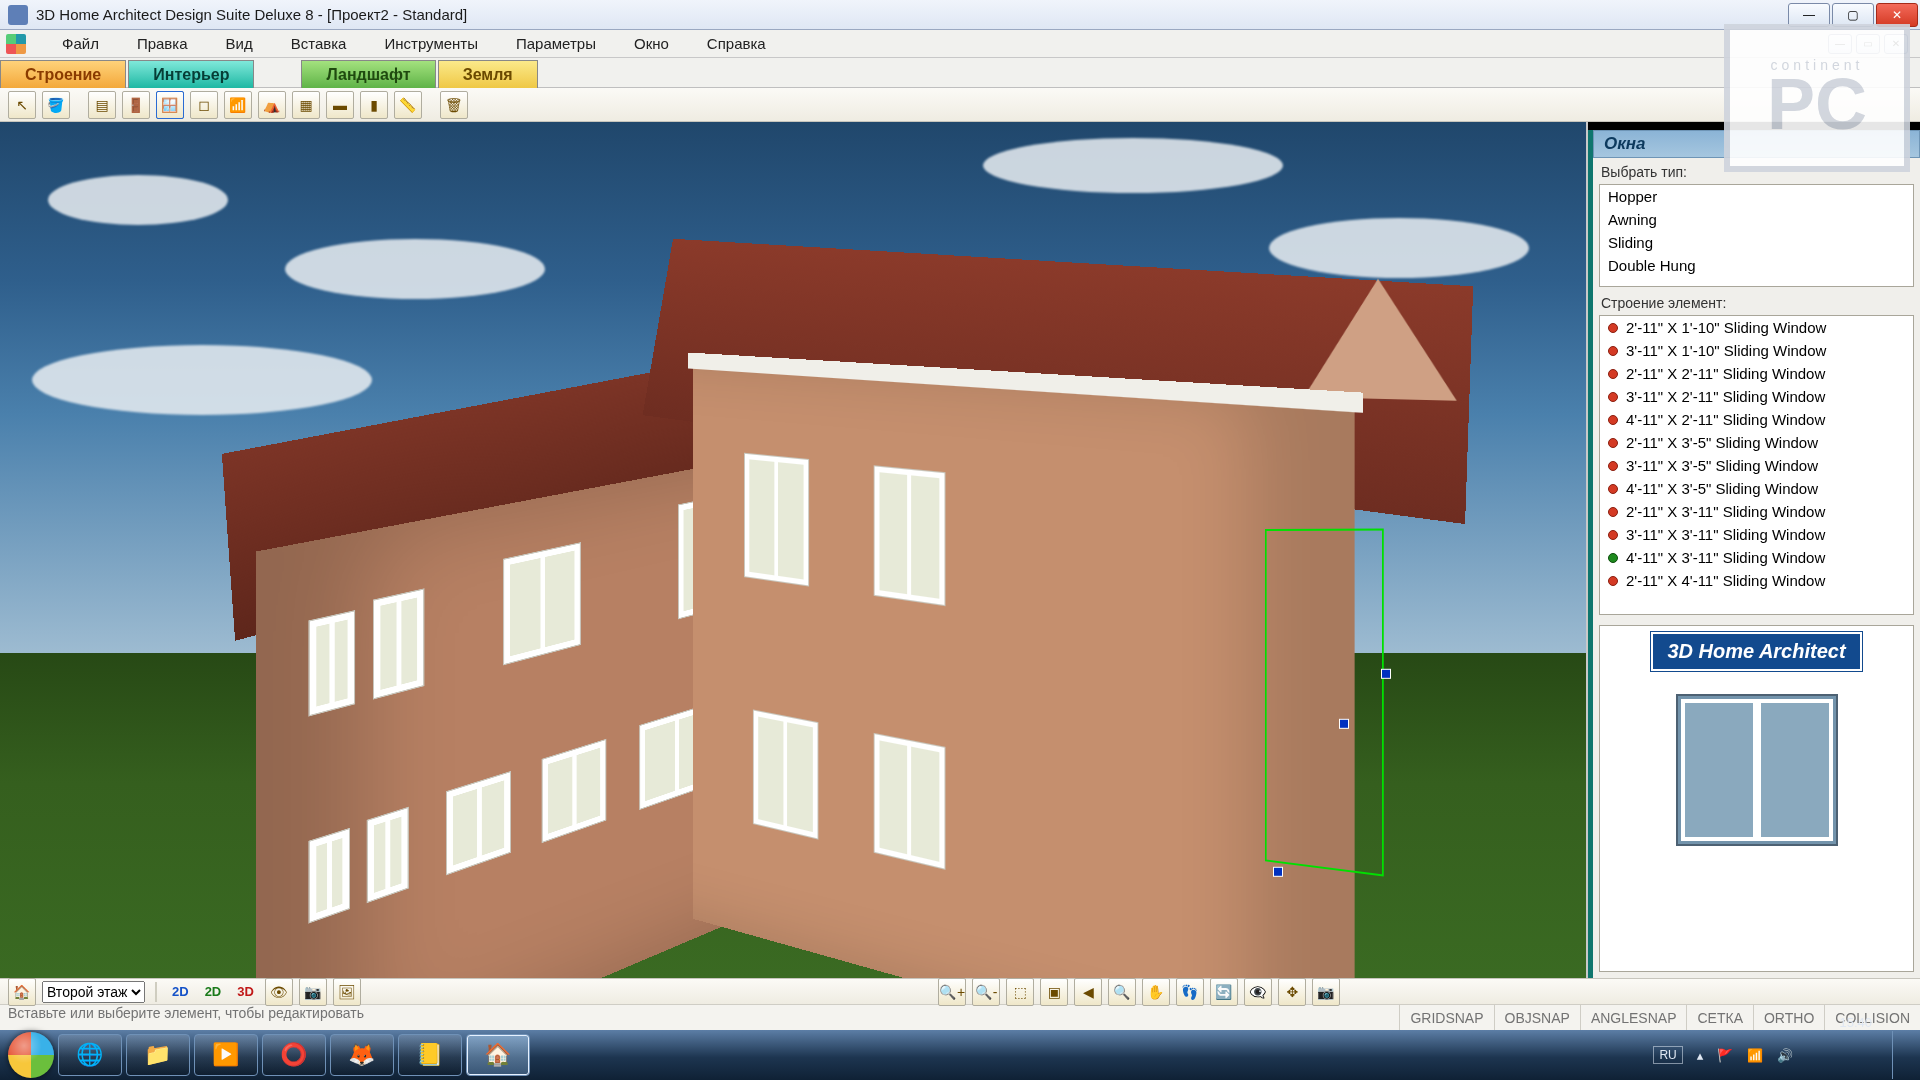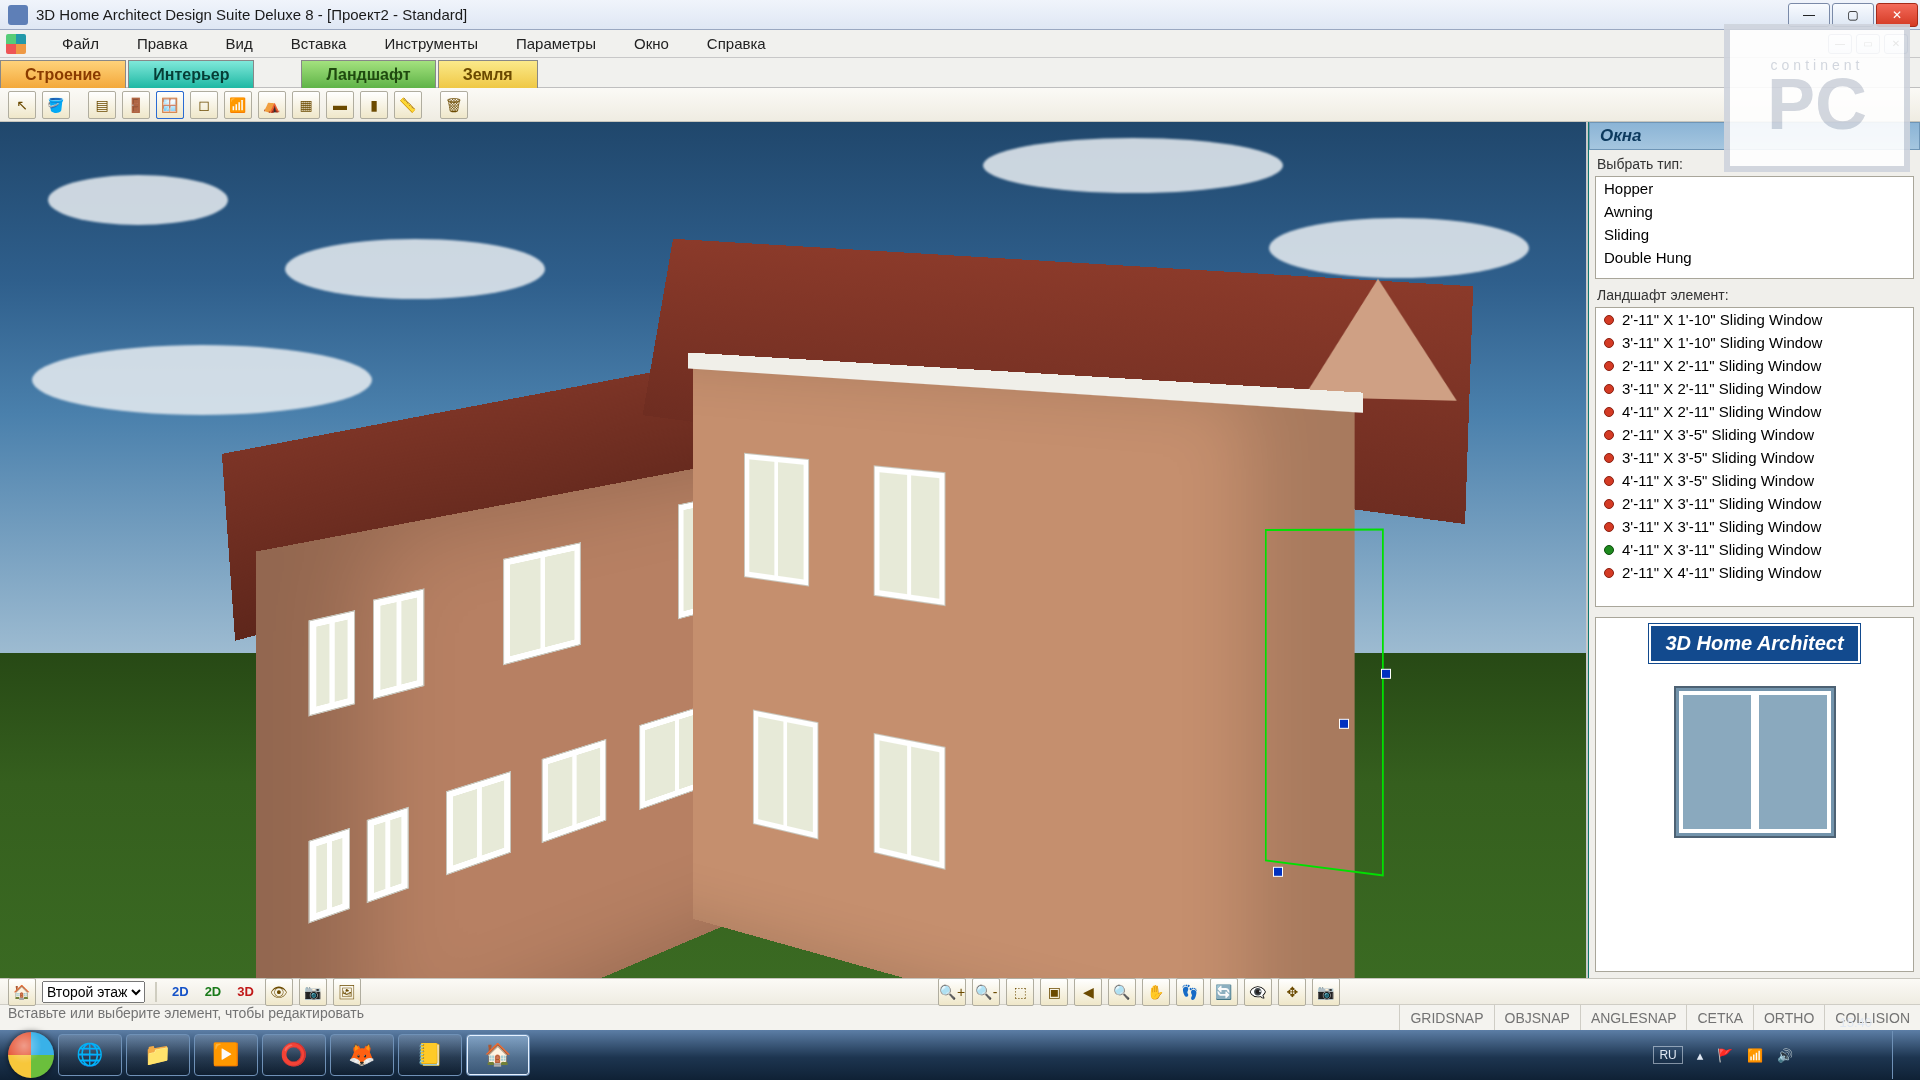--- a/index.html
+++ b/index.html
@@ -79,21 +79,21 @@
   border-bottom:120px solid #cfa084;
   transform:perspective(1600px) rotateY(-32deg);
 }
 .eave { position:absolute; background:#f0efe9; }
 .win { position:absolute; background:#e7ead8; border:5px solid #fff; box-shadow:0 0 0 1px #c8c6bc;}
 .win::after{content:"";position:absolute;left:50%;top:0;bottom:0;width:4px;background:#fff;transform:translateX(-50%);}
 .sel-outline { position:absolute; border:2px solid #00e000; }
 .sel-handle { position:absolute; width:10px; height:10px; background:#0030c0; border:1px solid #fff;}
 
 
-.rightpanel { width:332px; background:#f0efeb; border-left:1px solid #0f766e; display:flex; flex-direction:column;}
+.rightpanel { width:332px; background:#f0efeb; border-left:5px solid #0f766e; display:flex; flex-direction:column;margin-top:8px;}
 .panel-head { height:28px; background:linear-gradient(#8bb4d6,#a5c6df); border:1px solid #6e95b6; display:flex; align-items:center; font-weight:bold; font-style:italic; color:#0d3a5e; padding:0 10px; font-size:17px;}
 .panel-label { font-size:14px; color:#333; padding:6px 8px 2px;}
 .listbox { margin:2px 6px; border:1px solid #a9a69a; background:#fff; overflow-y:scroll;}
 .listbox.types { height:103px;}
 .listbox.items { height:300px;}
 .li { padding:3px 8px; font-size:15px; display:flex; align-items:center; gap:8px; cursor:pointer;}
 .li .dot { width:10px; height:10px; border-radius:50%; background:#d43a24; border:1px solid #8a1f10; flex:none;}
 .li .dot.green { background:#1e8a1e; border-color:#0d4d0d;}
 .preview { margin:8px 6px 6px; border:1px solid #a9a69a; background:#fff; flex:1; min-height:260px; display:flex; flex-direction:column; align-items:center; justify-content:flex-start; padding:6px;}
 .preview .brand { background:#124a8e; color:#fff; font-weight:bold; font-style:italic; padding:6px 14px; font-size:20px; border:2px solid #fff; box-shadow:0 0 0 1px #124a8e;}
@@ -251,21 +251,21 @@
           <span>Awning</span>
         </div>
       <div class="li">
           <span>Sliding</span>
         </div>
       <div class="li">
           <span>Double Hung</span>
         </div>
     </div>
 
-    <div class="panel-label">Ландшафт элемент:</div>
+    <div class="panel-label">Строение элемент:</div>
     <div class="listbox items" id="elemlist">
         <div class="li">
           <span class="dot"></span>
           <span>2'-11" X 1'-10" Sliding Window</span>
         </div>
         <div class="li">
           <span class="dot"></span>
           <span>3'-11" X 1'-10" Sliding Window</span>
         </div>
         <div class="li">

